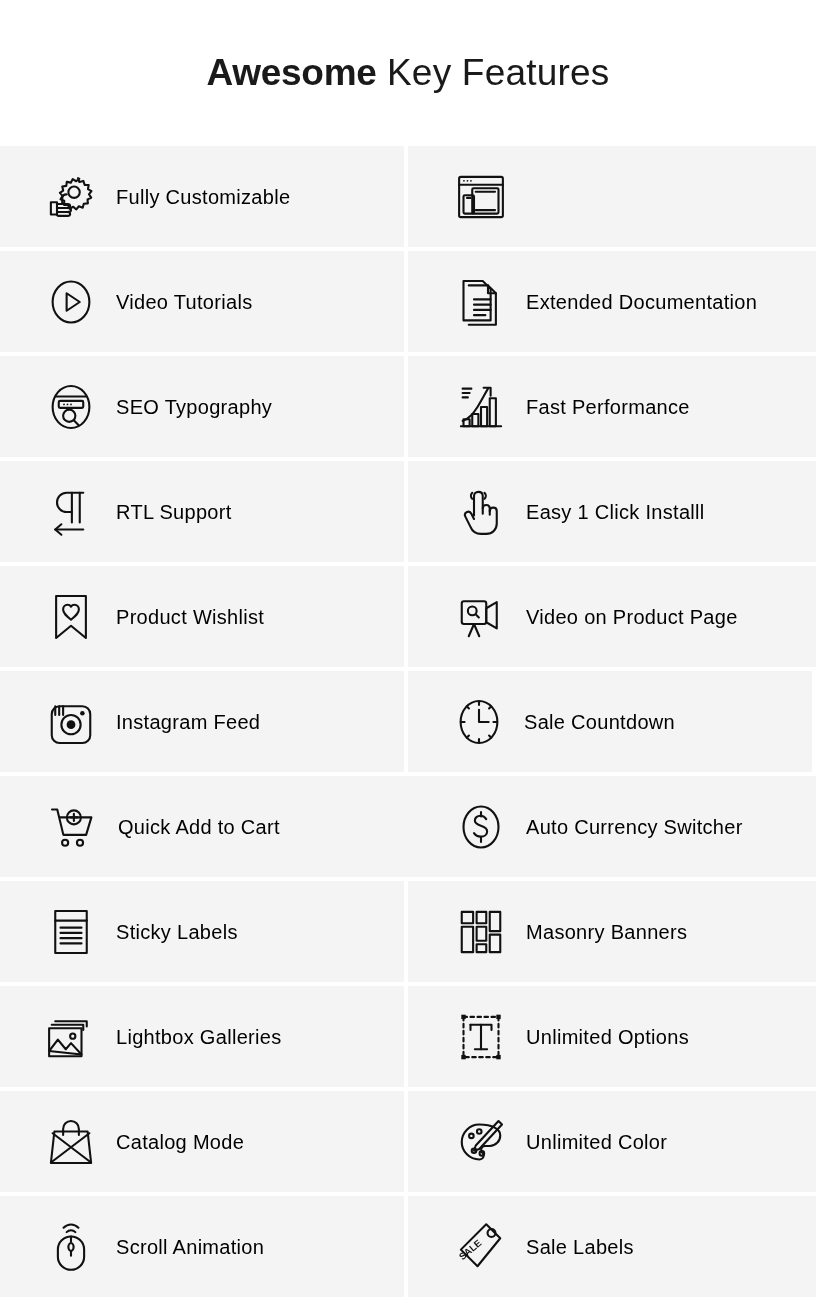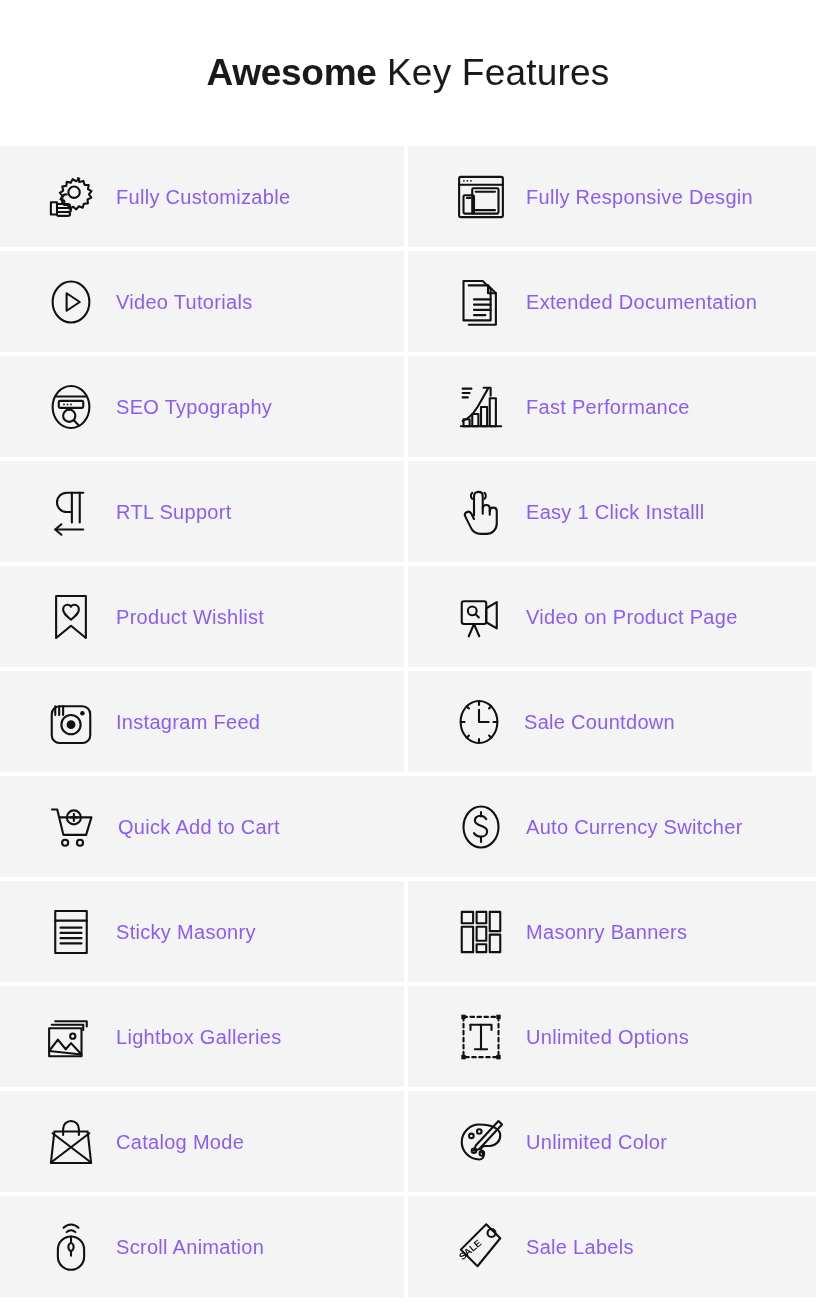--- a/index.html
+++ b/index.html
@@ -81,21 +81,21 @@
   .icon-wrap svg {
     display: block;
     width: 56px;
     height: 56px;
   }
 
   .label {
     margin-left: 14px;
     font-size: 20px;
     font-weight: 300;
-    color: #8b5cf6;
+    color: #000000;
     letter-spacing: 0.3px;
     white-space: nowrap;
     line-height: 1;
   }
 </style>
 </head>
 <body>
 
 <div id="page">
 
@@ -132,21 +132,20 @@
       <circle cx="16.5" cy="13.5" r="1" fill="currentColor" stroke="none"></circle>
       <circle cx="20.5" cy="13.5" r="1" fill="currentColor" stroke="none"></circle>
       <rect x="22" y="22" width="30" height="29" rx="1.5"></rect>
       <path d="M26 26h22"></path>
       <path d="M26 47h22"></path>
       <rect x="12" y="30" width="12" height="21" rx="1.5"></rect>
       <path d="M16 33h4"></path>
     </g>
   </svg>
         </span>
-        <span class="label">Fully Responsive Desgin</span>
       </div>
       <div class="cell">
         <span class="icon-wrap">
           <svg viewBox="0 0 64 64">
     <g fill="none" stroke="currentColor" stroke-width="2.4" stroke-linecap="round" stroke-linejoin="round">
       <ellipse cx="32" cy="32" rx="21" ry="23.5"></ellipse>
       <path d="M27 22l15 10-15 10z"></path>
     </g>
   </svg>
         </span>
@@ -306,21 +305,21 @@
       <div class="cell">
         <span class="icon-wrap">
           <svg viewBox="0 0 64 64">
     <g fill="none" stroke="currentColor" stroke-width="2.4" stroke-linecap="round" stroke-linejoin="round">
       <rect x="14" y="8" width="36" height="48"></rect>
       <path d="M14 19h36"></path>
       <path d="M20 27h24M20 33h24M20 39h24M20 45h24"></path>
     </g>
   </svg>
         </span>
-        <span class="label">Sticky Masonry</span>
+        <span class="label">Sticky Labels</span>
       </div>
       <div class="cell col-right">
         <span class="icon-wrap">
           <svg viewBox="0 0 64 64">
     <g fill="none" stroke="currentColor" stroke-width="2.4" stroke-linecap="round" stroke-linejoin="round">
       <rect x="10" y="9" width="13" height="13"></rect>
       <rect x="27" y="9" width="11" height="13"></rect>
       <rect x="42" y="9" width="12" height="22"></rect>
       <rect x="10" y="26" width="13" height="29"></rect>
       <rect x="27" y="26" width="11" height="16"></rect>

